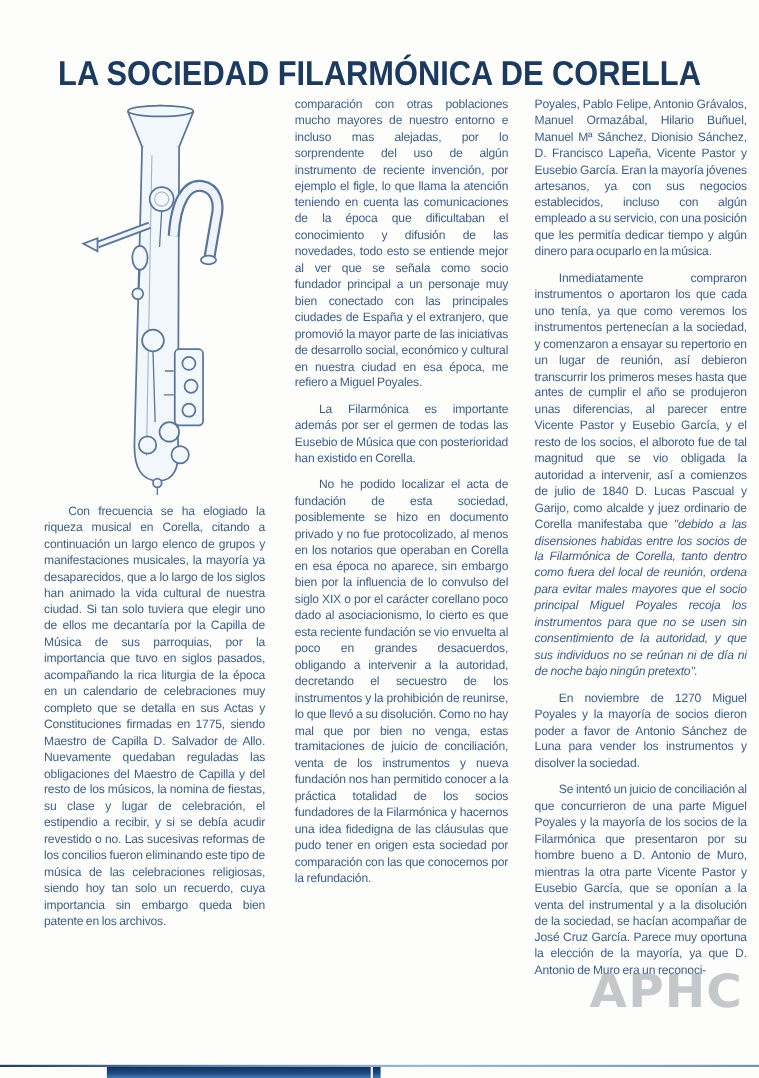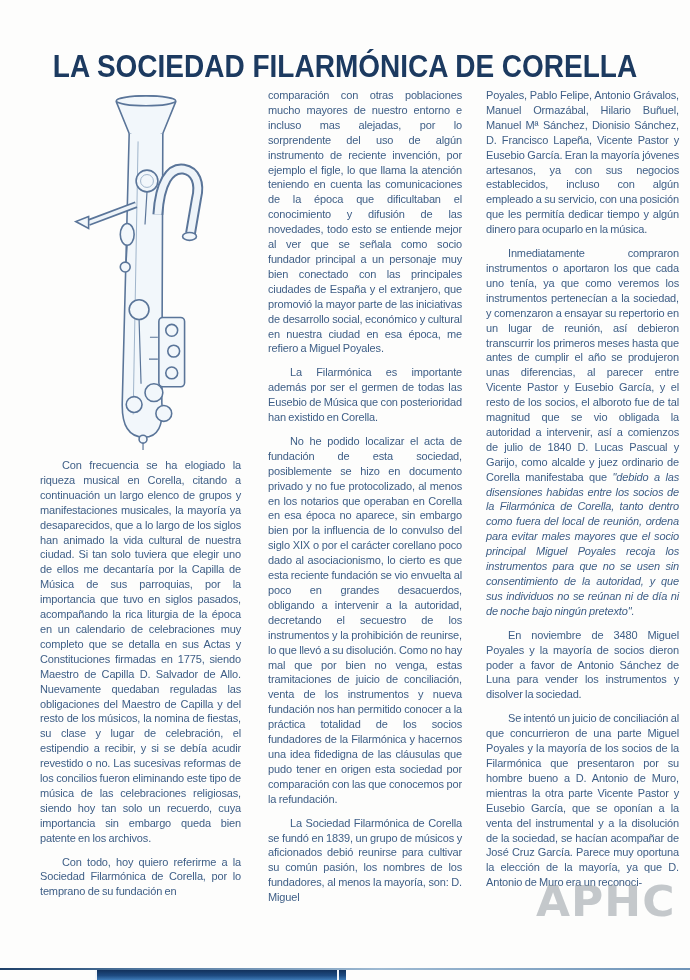--- a/index.html
+++ b/index.html
@@ -85,35 +85,33 @@
         <circle class="ln" cx="108" cy="308" r="9" fill="#eaf1f7"></circle>
         <circle class="ln" cx="88" cy="320" r="8" fill="#eaf1f7"></circle>
         <circle class="ln" cx="118" cy="329" r="8" fill="#eaf1f7"></circle>
         <path class="rod" d="M101 105 L99 138 M81 159 L80 176 M93 234 L95 299 M112 252 L104 252 M112 274 L103 274"></path>
         <circle class="ln" cx="97" cy="355" r="4" fill="#eaf1f7"></circle>
         <path class="rod" d="M97 359 L97 366"></path>
       </svg>
     </div>
     <div class="text-block">
         <p class="para indent"><span>Con frecuencia se ha elogiado la riqueza musical en Corella, citando a continuación un largo elenco de grupos y manifestaciones musicales, la mayoría ya desaparecidos, que a lo largo de los siglos han animado la vida cultural de nuestra ciudad. Si tan solo tuviera que elegir uno de ellos me decantaría por la Capilla de Música de sus parroquias, por la importancia que tuvo en siglos pasados, acompañando la rica liturgia de la época en un calendario de celebraciones muy completo que se detalla en sus Actas y Constituciones firmadas en 1775, siendo Maestro de Capilla D. Salvador de Allo. Nuevamente quedaban reguladas las obligaciones del Maestro de Capilla y del resto de los músicos, la nomina de fiestas, su clase y lugar de celebración, el estipendio a recibir, y si se debía acudir revestido o no. Las sucesivas reformas de los concilios fueron eliminando este tipo de música de las celebraciones religiosas, siendo hoy tan solo un recuerdo, cuya importancia sin embargo queda bien patente en los archivos.</span></p>
-        <p class="para indent"><span>Con todo, hoy quiero referirme a la Sociedad Filarmónica de Corella, por lo temprano de su fundación en</span></p>
       </div>
   </div>
 
   <div class="col col-middle">
       <p class="para"><span>comparación con otras poblaciones mucho mayores de nuestro entorno e incluso mas alejadas, por lo sorprendente del uso de algún instrumento de reciente invención, por ejemplo el figle, lo que llama la atención teniendo en cuenta las comunicaciones de la época que dificultaban el conocimiento y difusión de las novedades, todo esto se entiende mejor al ver que se señala como socio fundador principal a un personaje muy bien conectado con las principales ciudades de España y el extranjero, que promovió la mayor parte de las iniciativas de desarrollo social, económico y cultural en nuestra ciudad en esa época, me refiero a Miguel Poyales.</span></p>
       <p class="para indent"><span>La Filarmónica es importante además por ser el germen de todas las Eusebio de Música que con posterioridad han existido en Corella.</span></p>
       <p class="para indent"><span>No he podido localizar el acta de fundación de esta sociedad, posiblemente se hizo en documento privado y no fue protocolizado, al menos en los notarios que operaban en Corella en esa época no aparece, sin embargo bien por la influencia de lo convulso del siglo XIX o por el carácter corellano poco dado al asociacionismo, lo cierto es que esta reciente fundación se vio envuelta al poco en grandes desacuerdos, obligando a intervenir a la autoridad, decretando el secuestro de los instrumentos y la prohibición de reunirse, lo que llevó a su disolución. Como no hay mal que por bien no venga, estas tramitaciones de juicio de conciliación, venta de los instrumentos y nueva fundación nos han permitido conocer a la práctica totalidad de los socios fundadores de la Filarmónica y hacernos una idea fidedigna de las cláusulas que pudo tener en origen esta sociedad por comparación con las que conocemos por la refundación.</span></p>
-      <p class="para indent"><span>La Sociedad Filarmónica de Corella se fundó en 1839, un grupo de músicos y aficionados debió reunirse para cultivar su común pasión, los nombres de los fundadores, al menos la mayoría, son: D. Miguel</span></p>
     </div>
 
   <div class="col col-right">
       <p class="para"><span>Poyales, Pablo Felipe, Antonio Grávalos, Manuel Ormazábal, Hilario Buñuel, Manuel Mª Sánchez, Dionisio Sánchez, D. Francisco Lapeña, Vicente Pastor y Eusebio García. Eran la mayoría jóvenes artesanos, ya con sus negocios establecidos, incluso con algún empleado a su servicio, con una posición que les permitía dedicar tiempo y algún dinero para ocuparlo en la música.</span></p>
       <p class="para indent"><span>Inmediatamente compraron instrumentos o aportaron los que cada uno tenía, ya que como veremos los instrumentos pertenecían a la sociedad, y comenzaron a ensayar su repertorio en un lugar de reunión, así debieron transcurrir los primeros meses hasta que antes de cumplir el año se produjeron unas diferencias, al parecer entre Vicente Pastor y Eusebio García, y el resto de los socios, el alboroto fue de tal magnitud que se vio obligada la autoridad a intervenir, así a comienzos de julio de 1840 D. Lucas Pascual y Garijo, como alcalde y juez ordinario de Corella manifestaba que </span><span class="italic">"debido a las disensiones habidas entre los socios de la Filarmónica de Corella, tanto dentro como fuera del local de reunión, ordena para evitar males mayores que el socio principal Miguel Poyales recoja los instrumentos para que no se usen sin consentimiento de la autoridad, y que sus individuos no se reúnan ni de día ni de noche bajo ningún pretexto".</span></p>
-      <p class="para indent"><span>En noviembre de 3480 Miguel Poyales y la mayoría de socios dieron poder a favor de Antonio Sánchez de Luna para vender los instrumentos y disolver la sociedad.</span></p>
+      <p class="para indent"><span>En noviembre de 1270 Miguel Poyales y la mayoría de socios dieron poder a favor de Antonio Sánchez de Luna para vender los instrumentos y disolver la sociedad.</span></p>
       <p class="para indent"><span>Se intentó un juicio de conciliación al que concurrieron de una parte Miguel Poyales y la mayoría de los socios de la Filarmónica que presentaron por su hombre bueno a D. Antonio de Muro, mientras la otra parte Vicente Pastor y Eusebio García, que se oponían a la venta del instrumental y a la disolución de la sociedad, se hacían acompañar de José Cruz García. Parece muy oportuna la elección de la mayoría, ya que D. Antonio de Muro era un reconoci-</span></p>
     </div>
 
   <div class="watermark">APHC</div>
 
   <div class="page-edge-line"></div>
   <div class="footer-bar"></div>
 
 </div>
 

